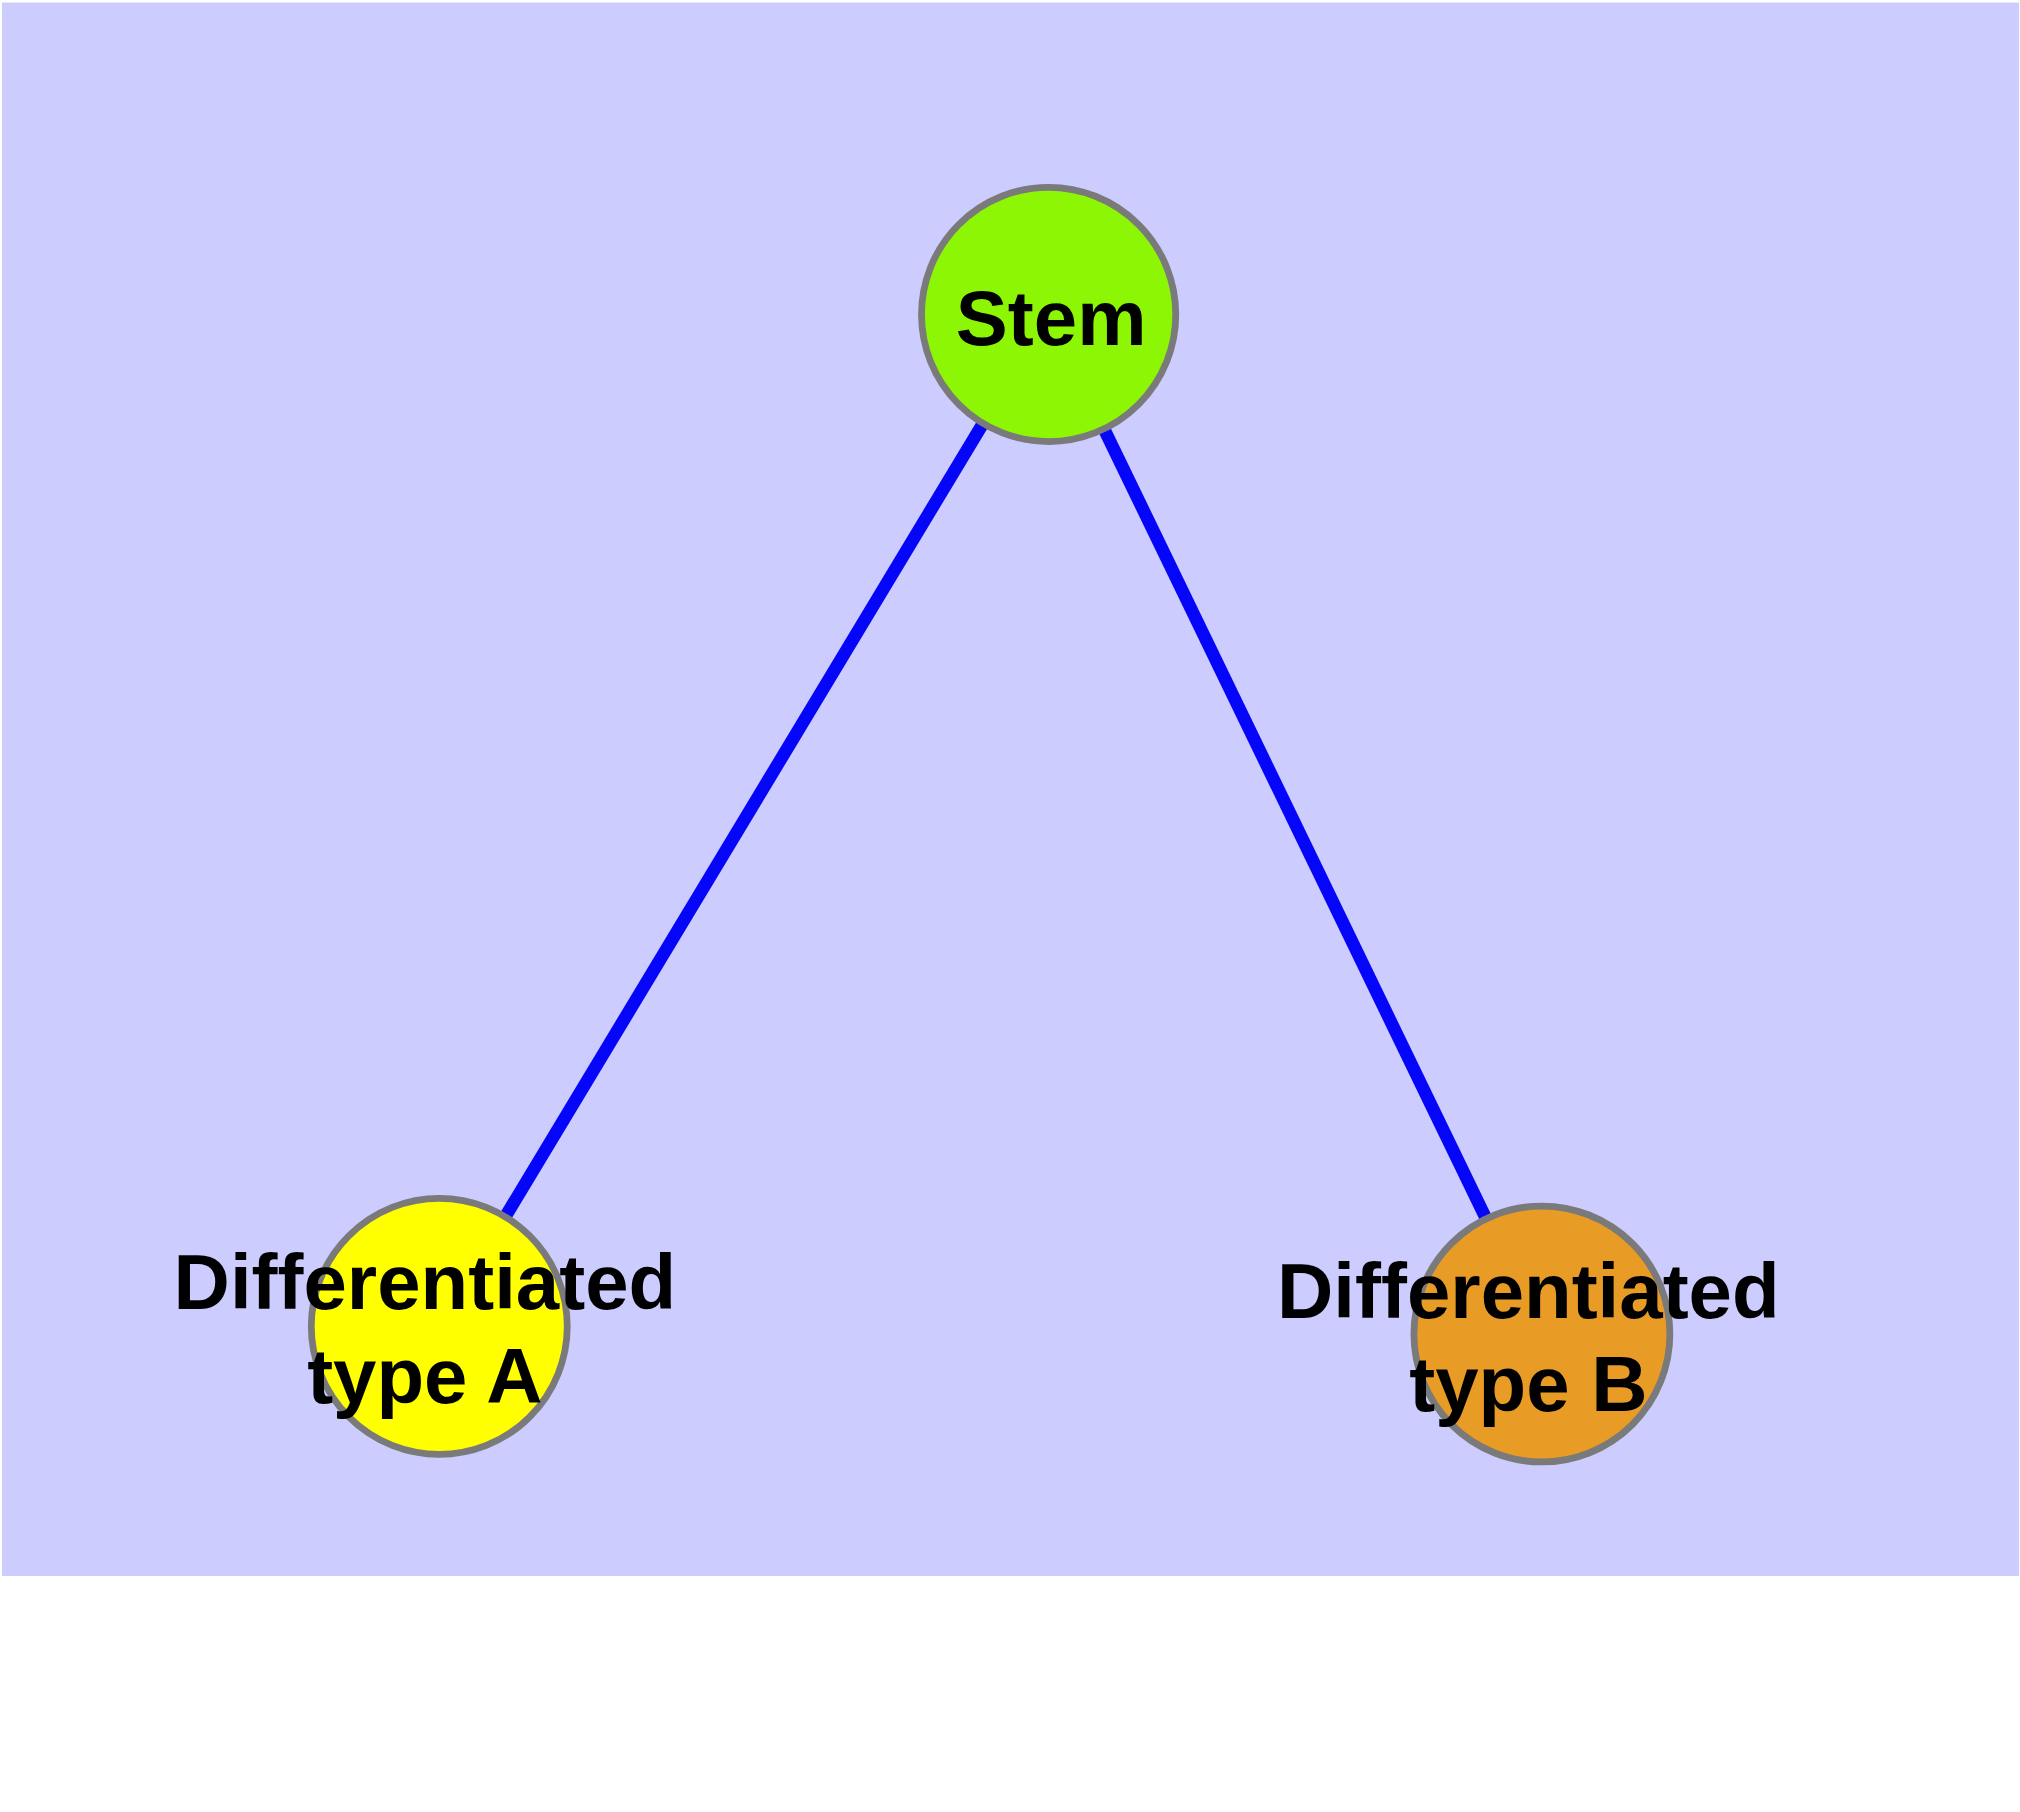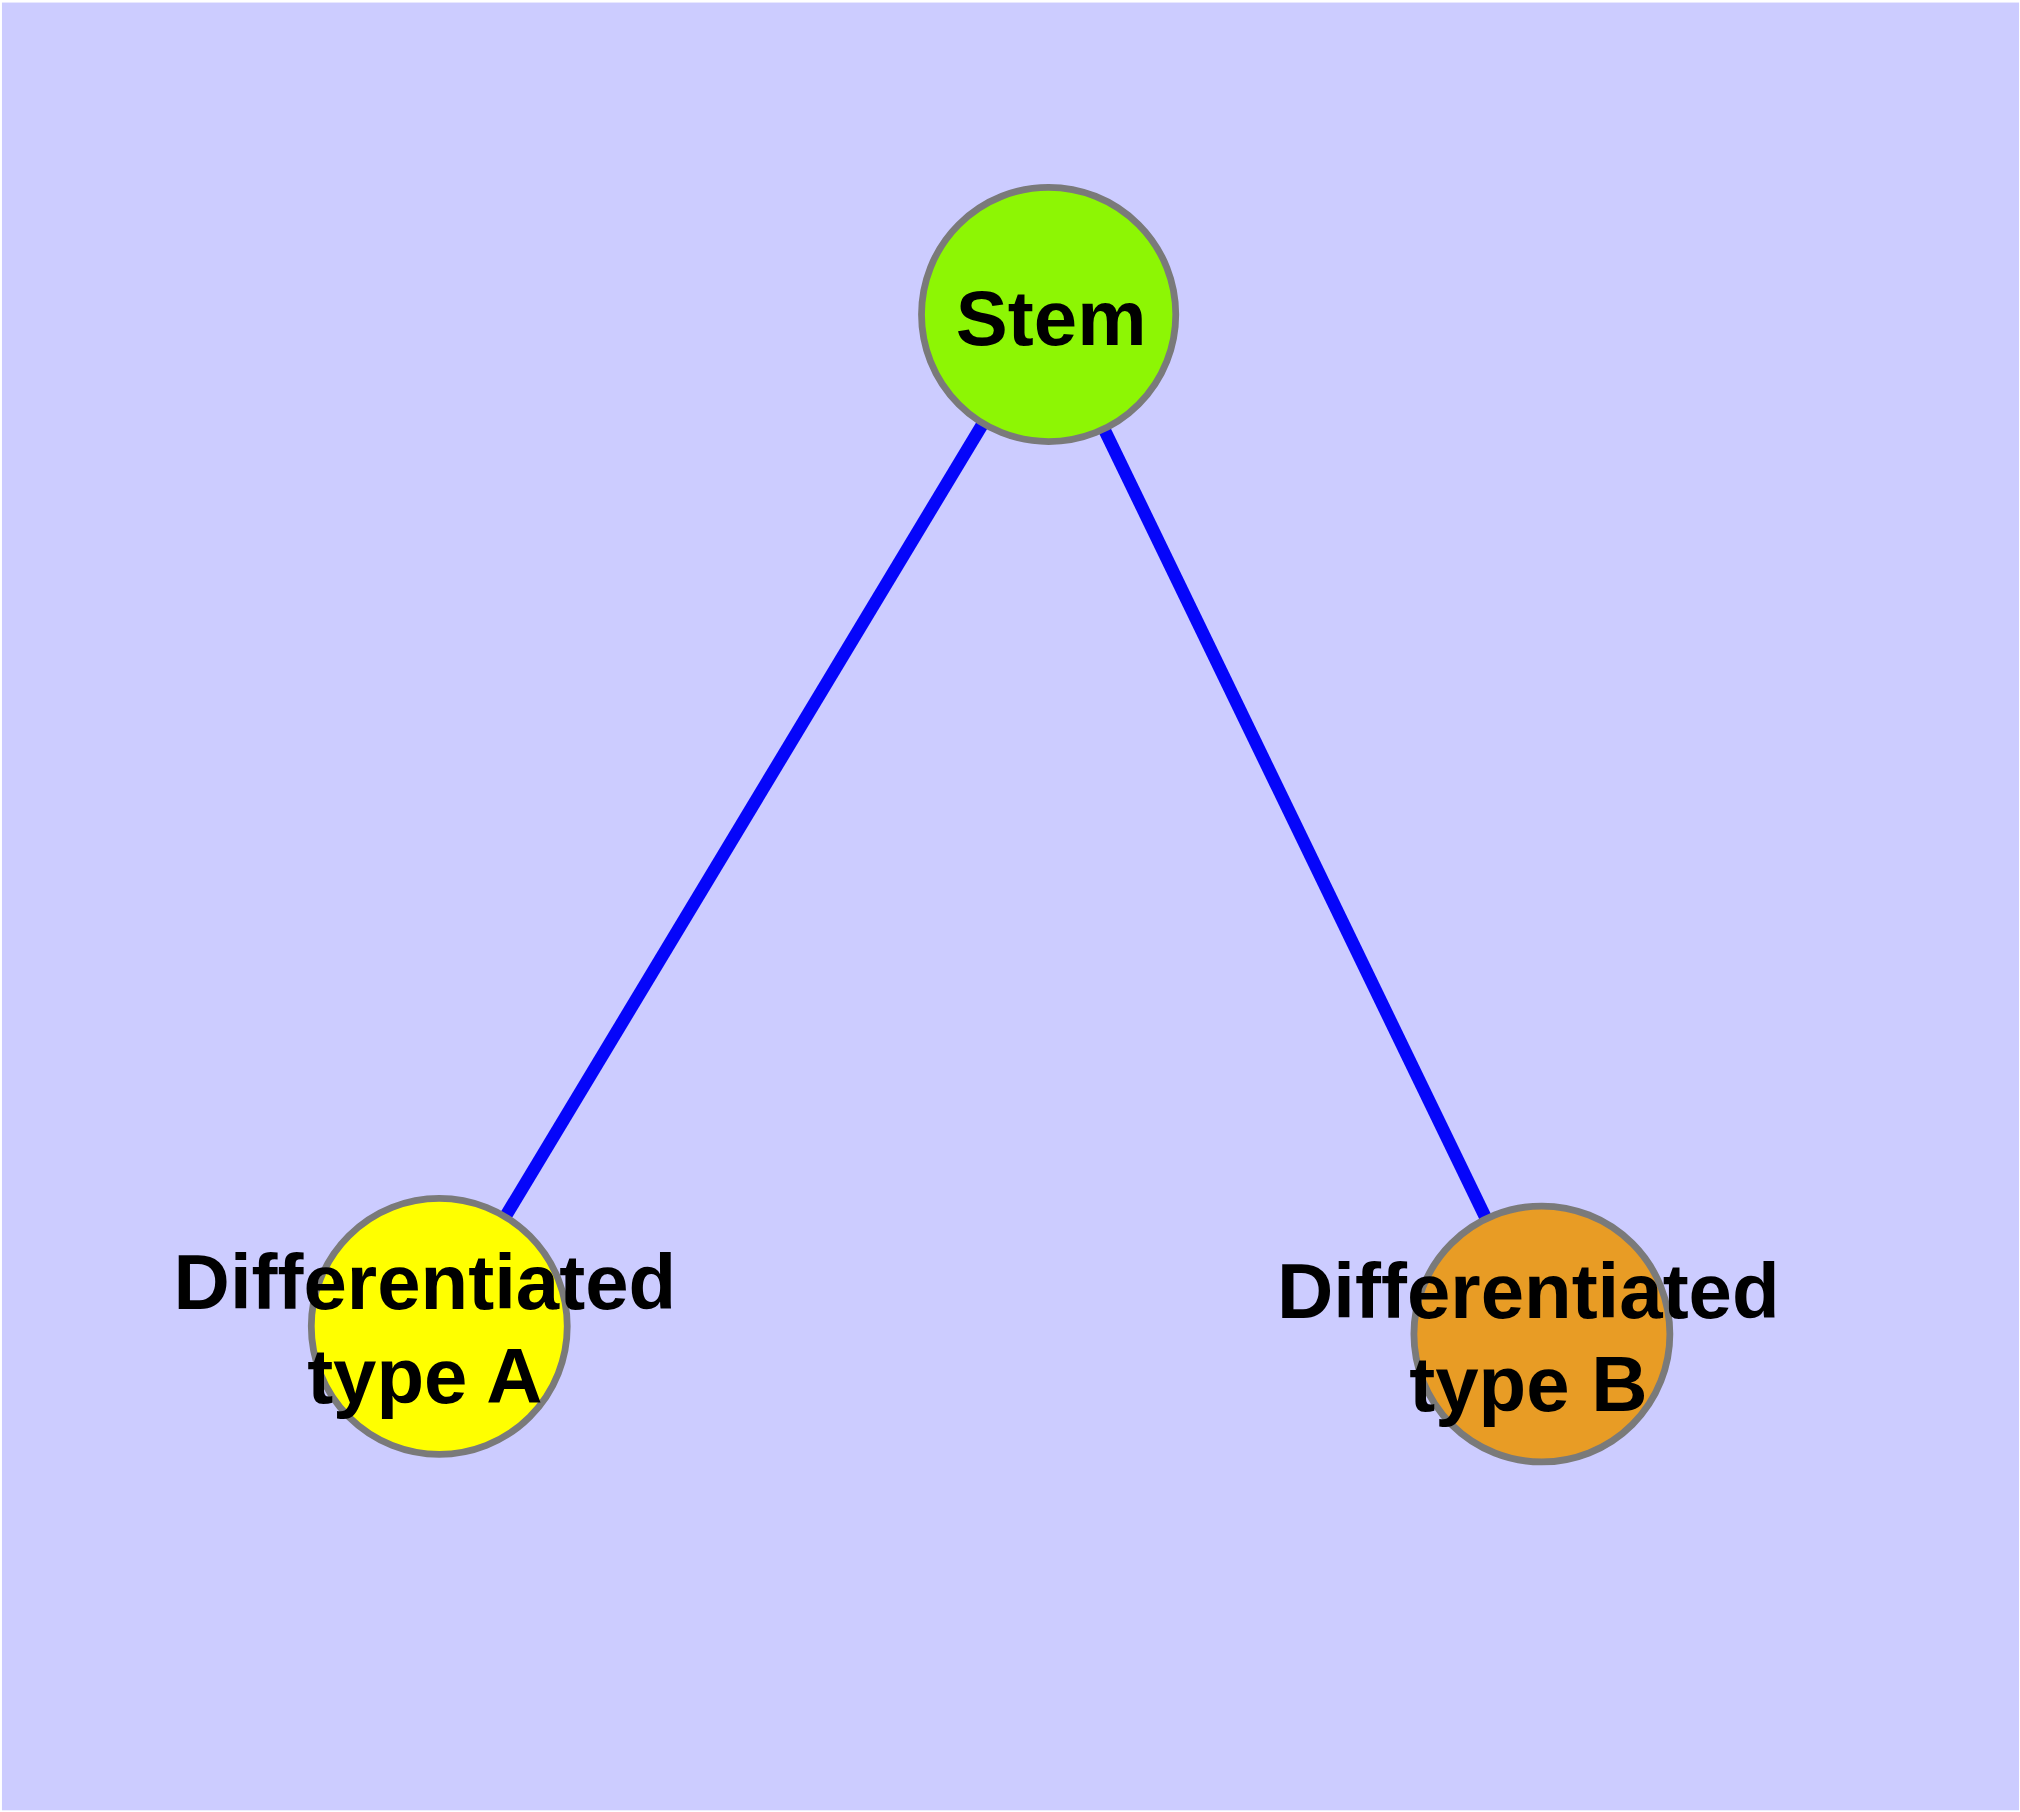--- a/index.html
+++ b/index.html
@@ -6,21 +6,21 @@
     margin: 0;
     padding: 0;
     width: 2021px;
     height: 1812px;
     background: #ffffff;
     font-family: "Liberation Sans", sans-serif;
   }
   .stage {
     position: relative;
     width: 2021px;
-    height: 1812px;
+    height: 1576px;
     overflow: hidden;
   }
   svg.graph {
     position: absolute;
     left: 0;
     top: 0;
     width: 2021px;
     height: 1812px;
     display: block;
   }

